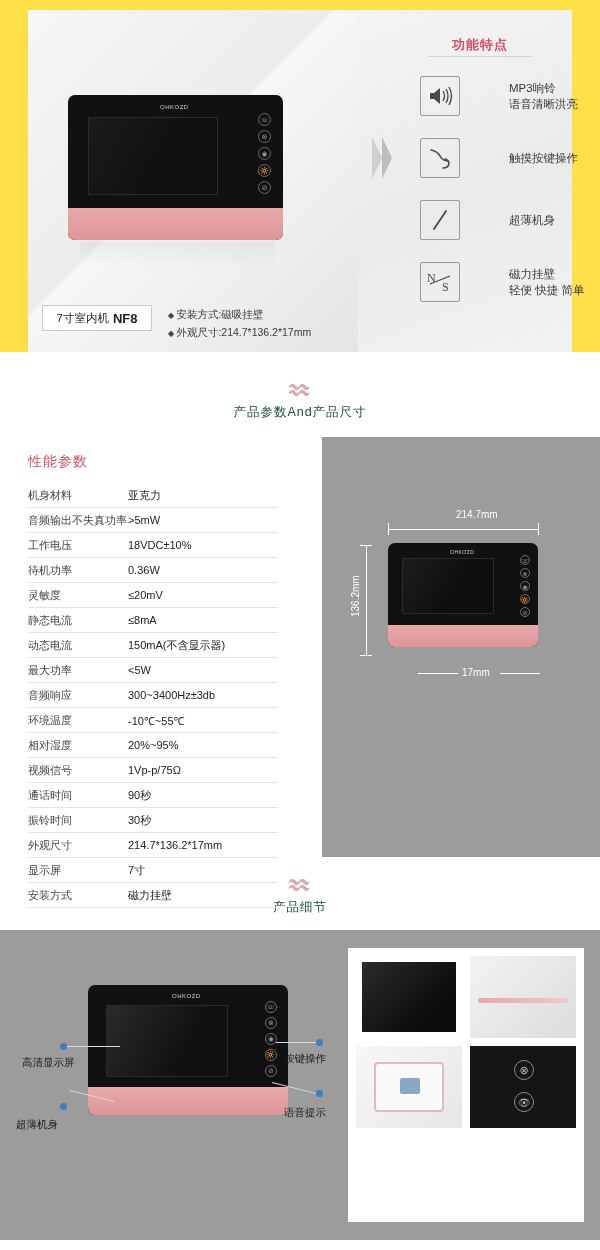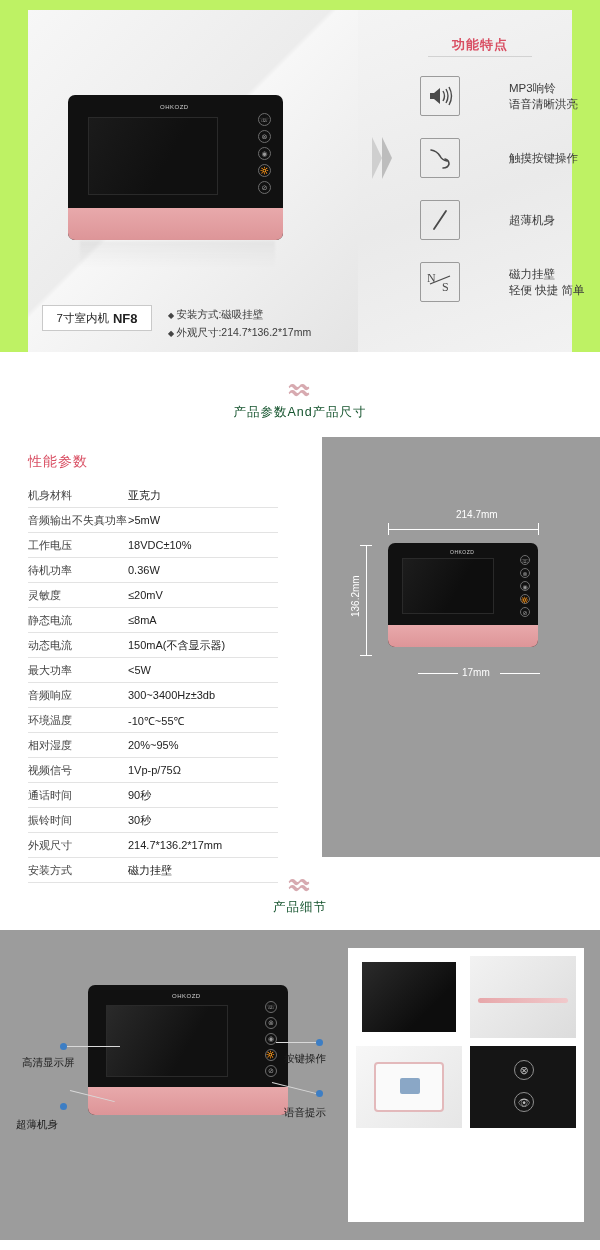--- a/index.html
+++ b/index.html
@@ -7,21 +7,21 @@
   body {
     width:600px; height:1250px;
     font-family:"Liberation Sans", sans-serif;
     background:#ffffff;
     color:#333;
     position:relative;
     overflow:hidden;
   }
 
   
-  .hero { position:relative; width:600px; height:352px; background:#bef264; }
+  .hero { position:relative; width:600px; height:352px; background:#fde047; }
   .hero-left {
     position:absolute; left:28px; top:10px; width:330px; height:342px;
     background:linear-gradient(135deg,#f7f7f7 0%,#ececec 45%,#f7f7f7 46%,#e4e4e4 100%);
   }
   .hero-right {
     position:absolute; left:358px; top:10px; width:214px; height:342px;
     background:linear-gradient(160deg,#f4f4f4 0%,#eaeaea 55%,#f2f2f2 100%);
   }
   .feature-title {
     position:absolute; left:420px; top:36px; width:120px; text-align:center;
@@ -265,20 +265,24 @@
         </tr>
     <tr>
           <td class="k">振铃时间</td>
           <td class="v">30秒</td>
         </tr>
     <tr>
           <td class="k">外观尺寸</td>
           <td class="v">214.7*136.2*17mm</td>
         </tr>
     <tr>
+          <td class="k">显示屏</td>
+          <td class="v">7寸</td>
+        </tr>
+    <tr>
           <td class="k">安装方式</td>
           <td class="v">磁力挂壁</td>
         </tr>
   </tbody>
     </table>
 
   <div class="dim-txt" style="left:456px; top:72px;">214.7mm</div>
   <div class="dim-line" style="left:388px; top:92px; width:150px; height:1px;"></div>
   <div class="dim-line" style="left:388px; top:86px; width:1px; height:12px;"></div>
   <div class="dim-line" style="left:538px; top:86px; width:1px; height:12px;"></div>

